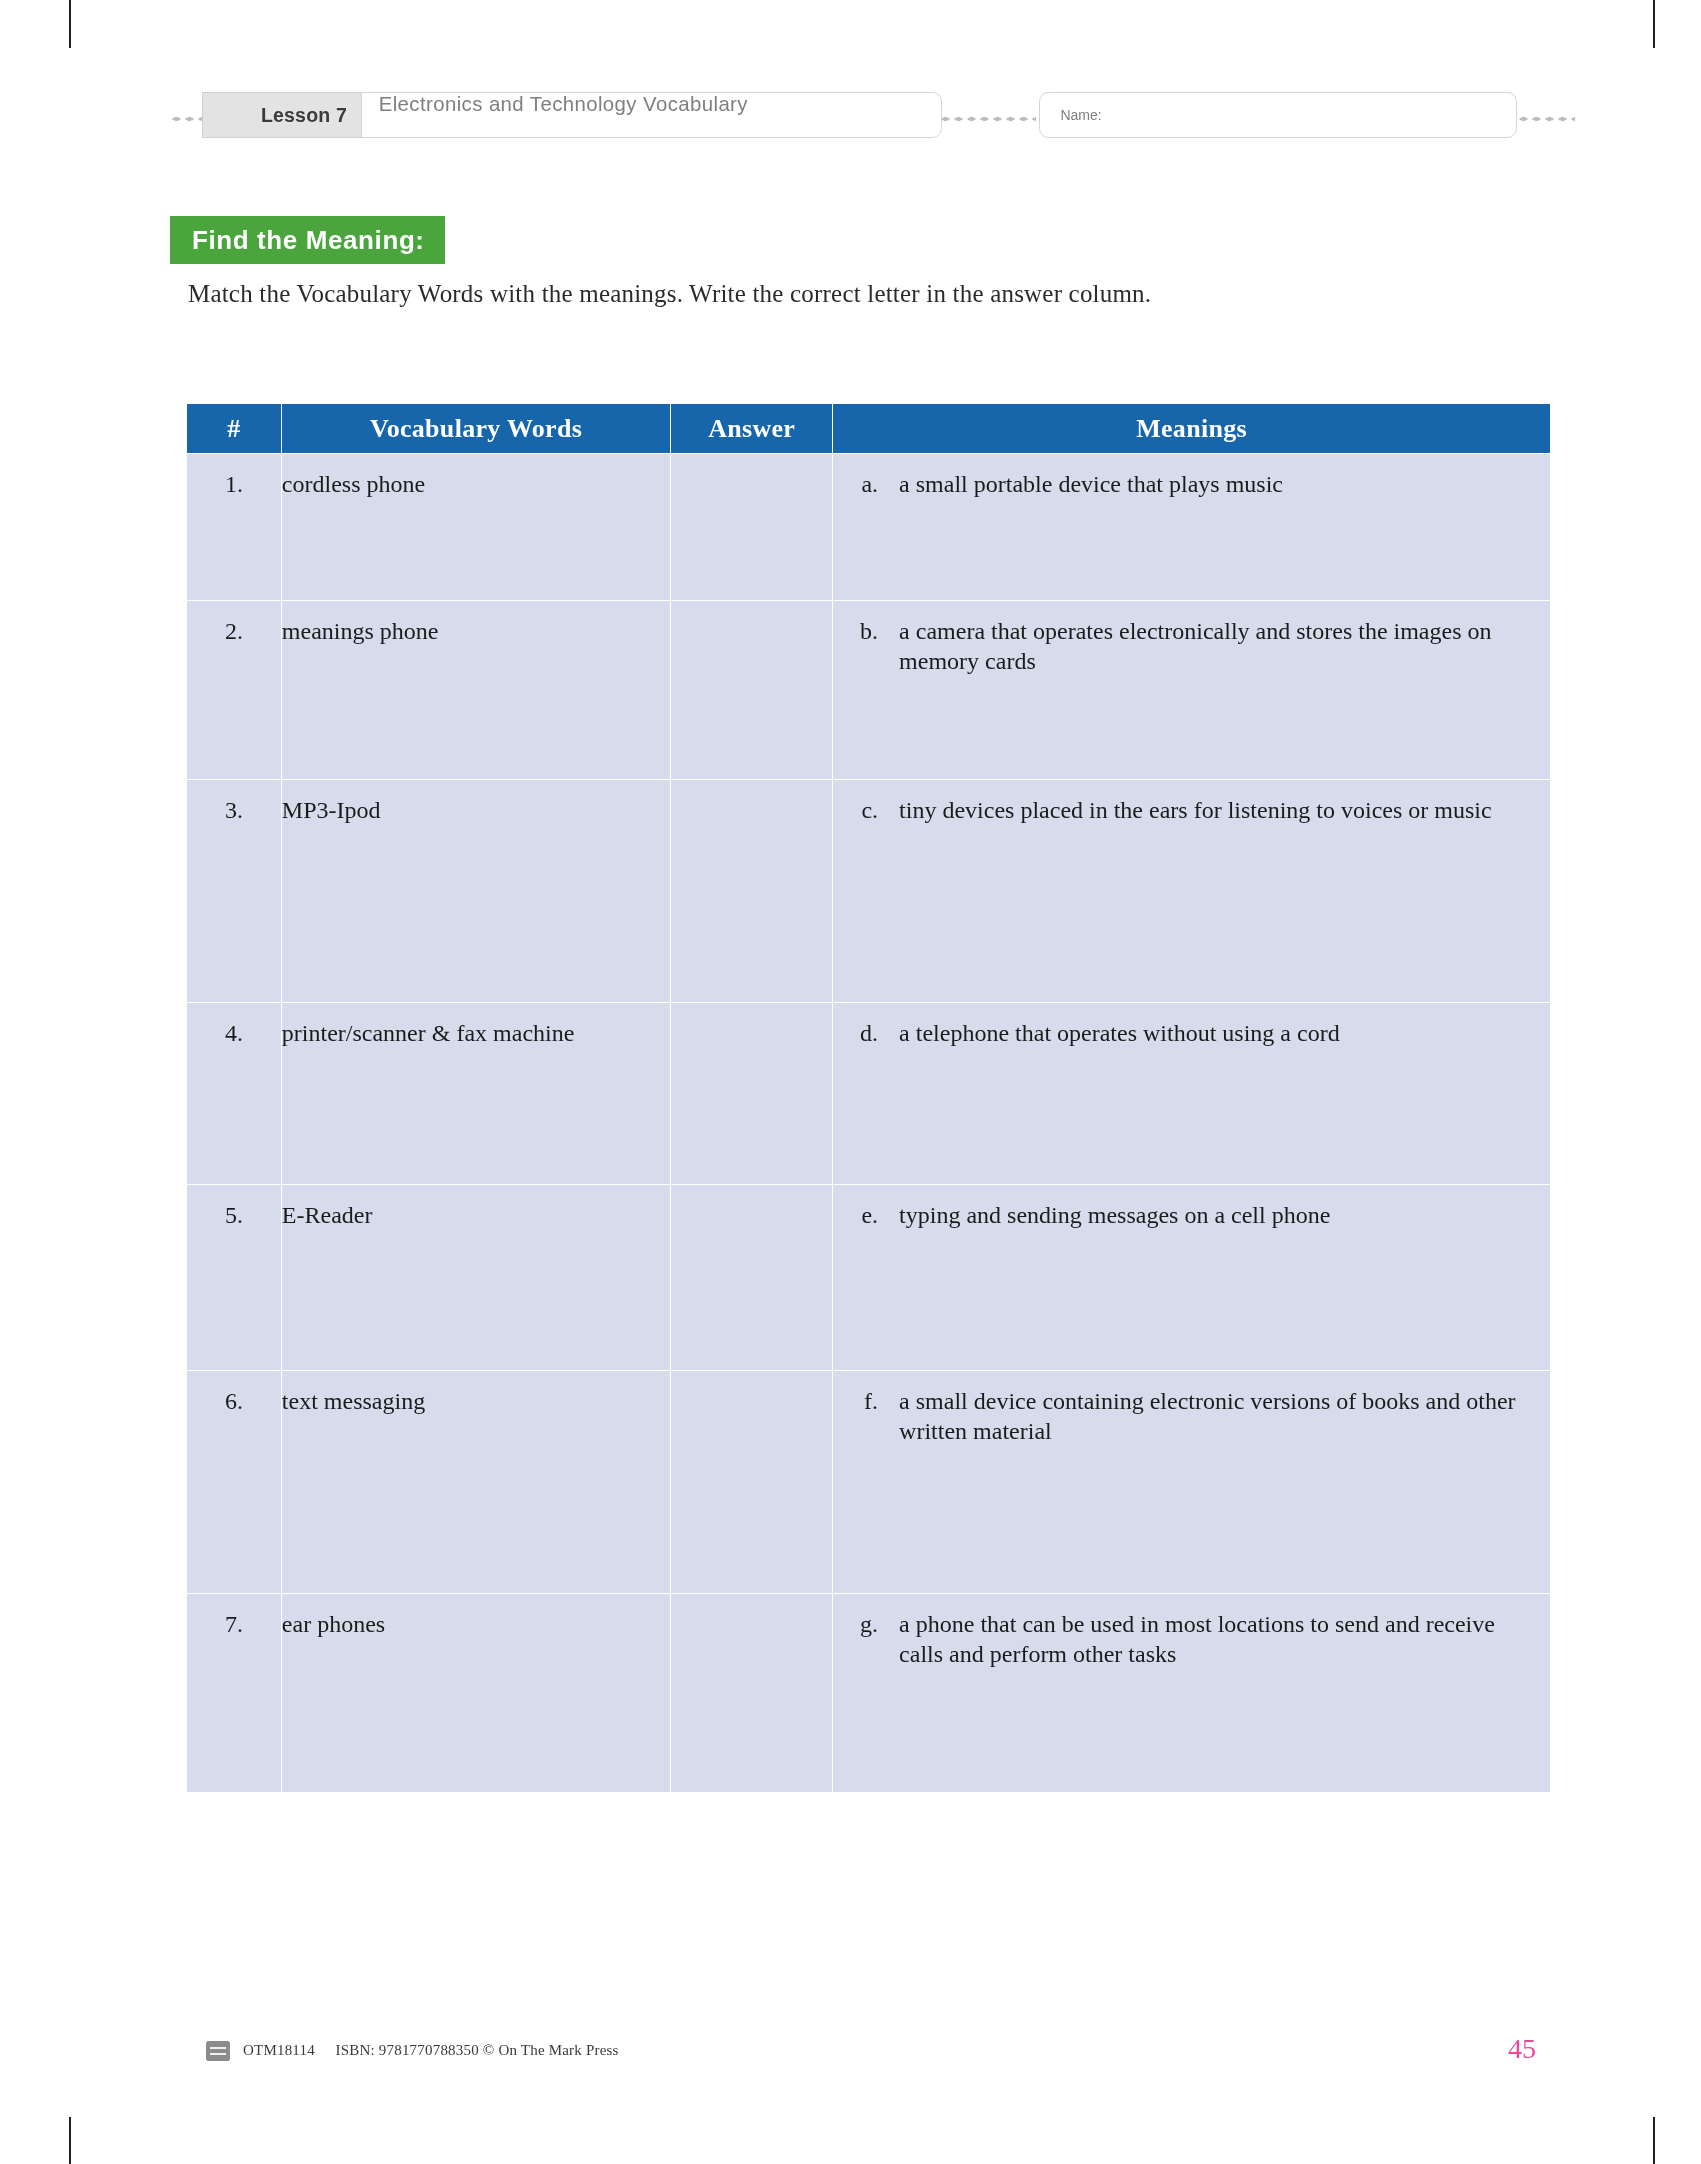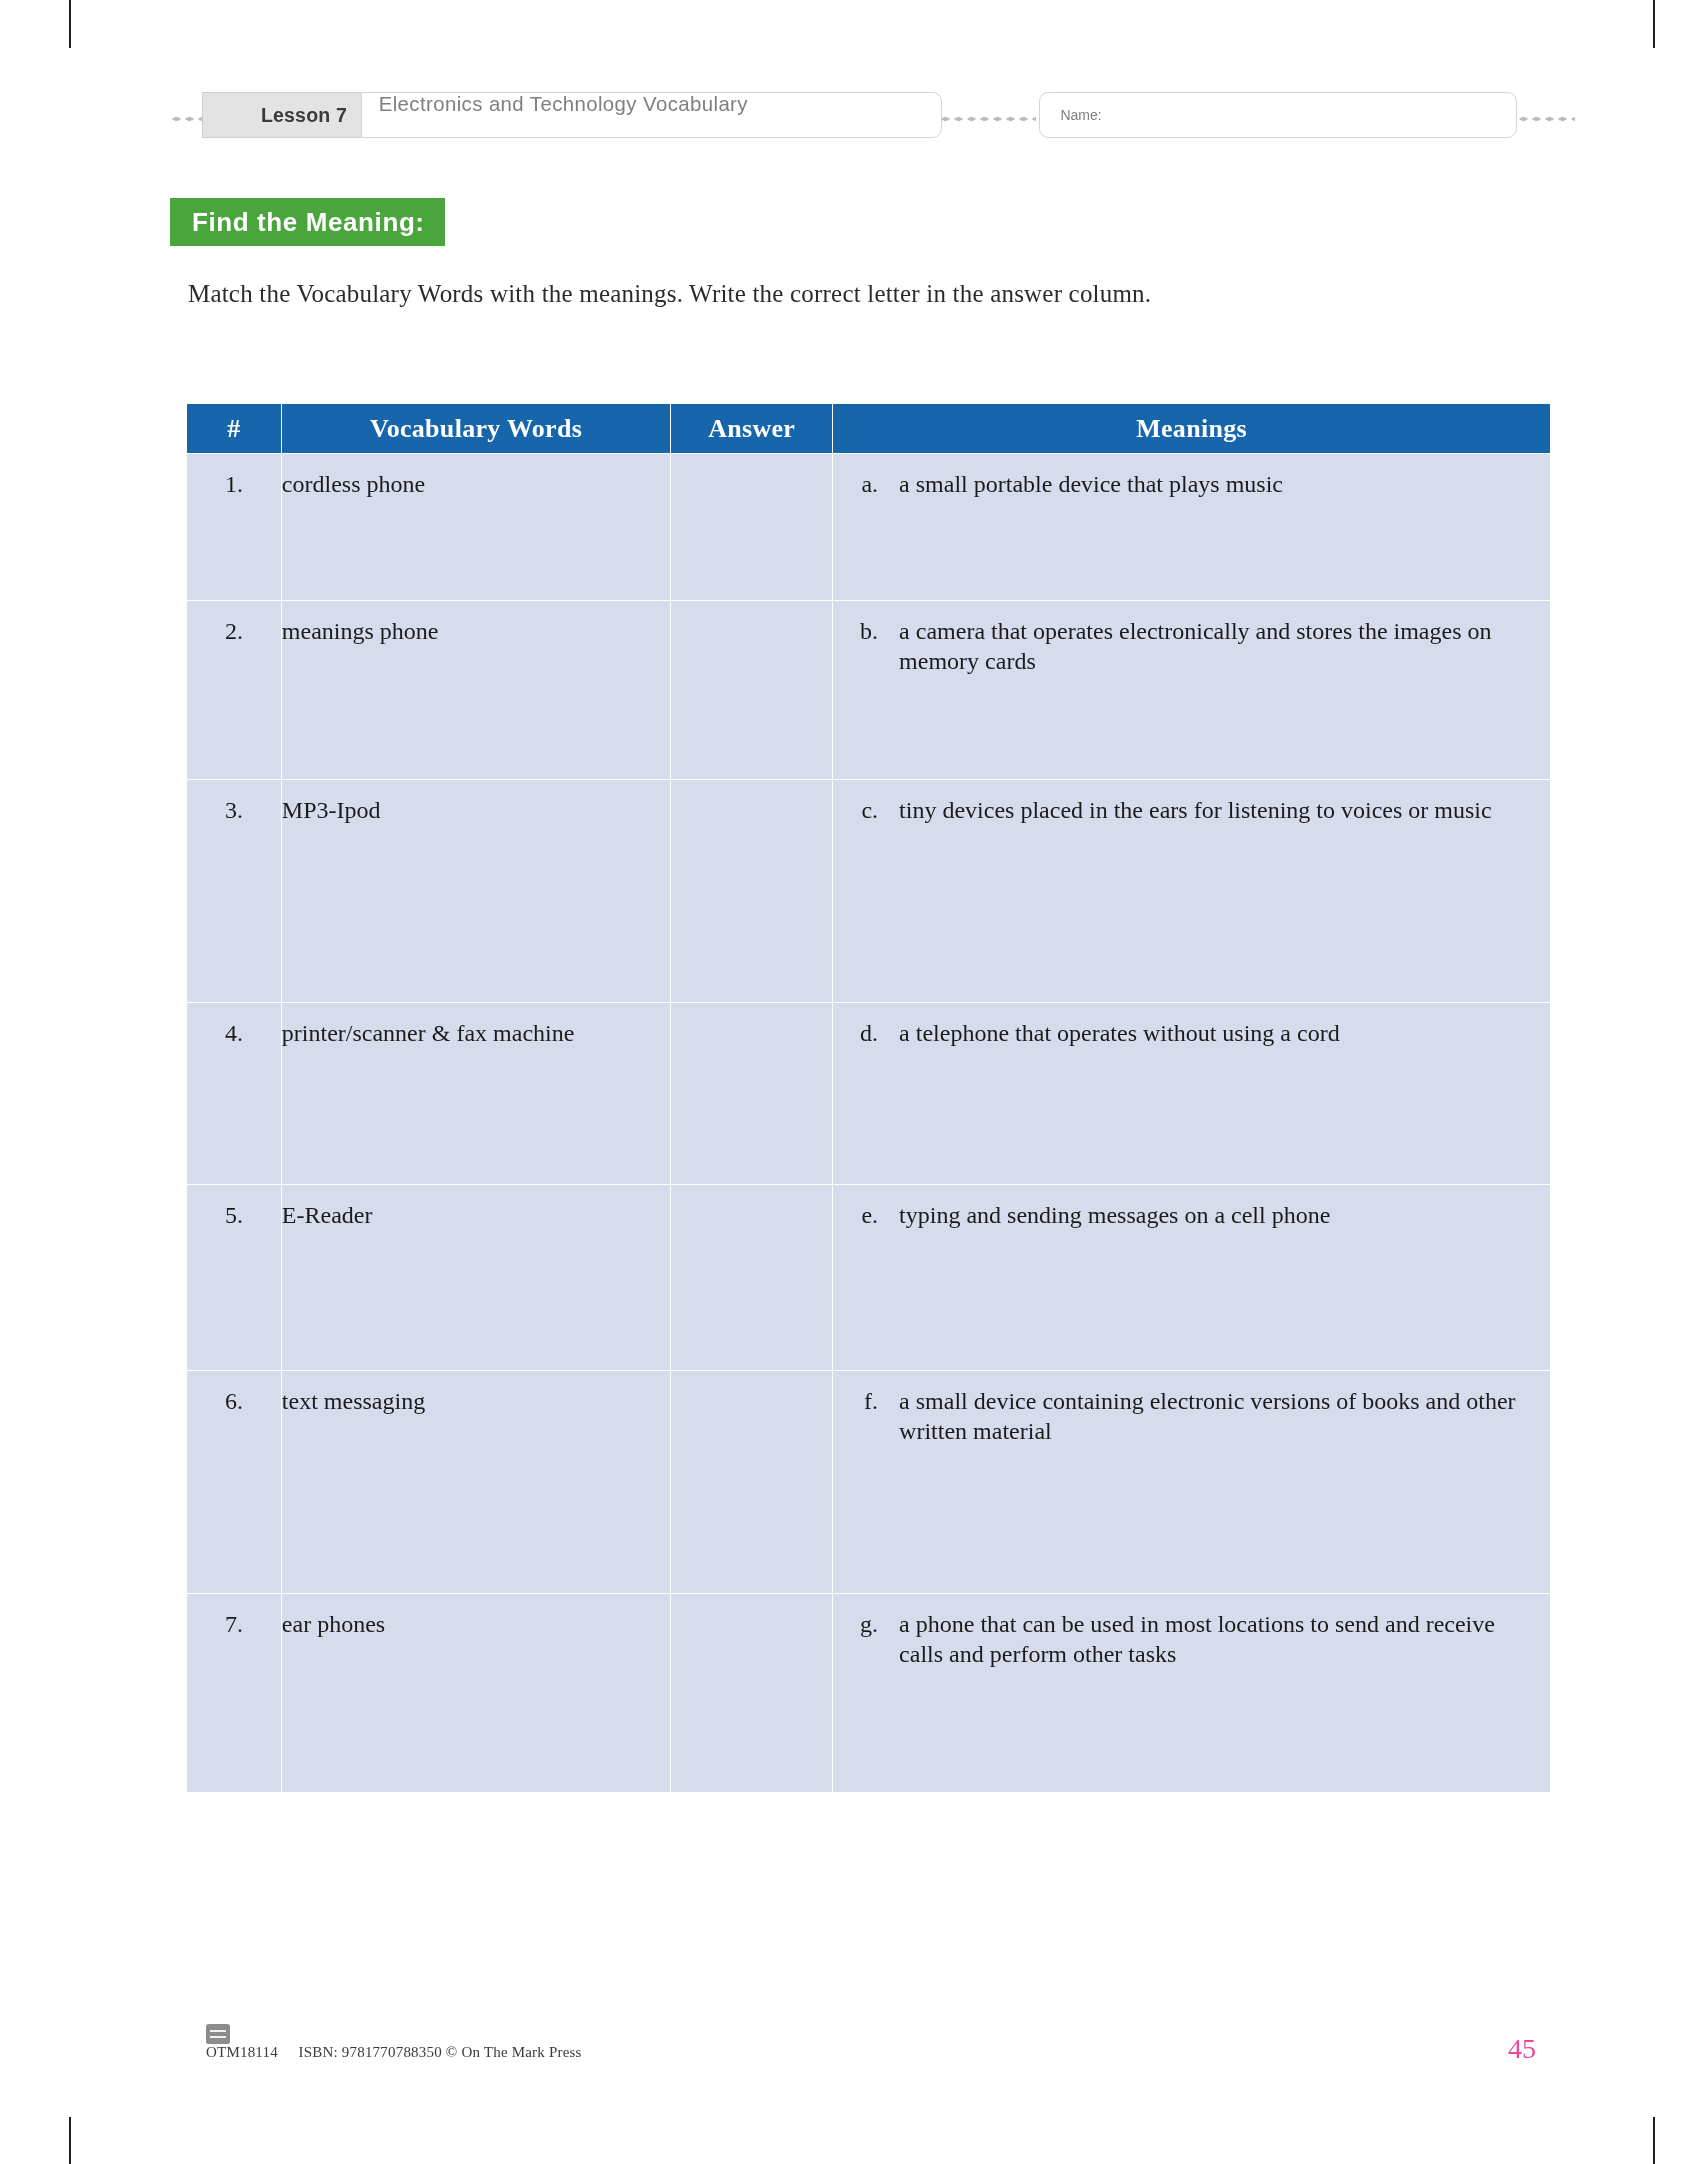--- a/index.html
+++ b/index.html
@@ -90,21 +90,21 @@
     display: flex; align-items: center;
     padding-left: 20.4px;
     font-family: "Liberation Sans", sans-serif;
     font-size: 14px;
     color: #7d7f81;
   }
 
   
   .banner {
     position: absolute;
-    left: 170px; top: 198px;
+    left: 170px; top: 216px;
     height: 48px;
     background: #4aa53c;
     display: flex; align-items: center;
     padding: 0 20.4px 0 22px;
     color: #ffffff;
     font-family: "Liberation Sans", sans-serif;
     font-weight: bold;
     font-size: 26px;
     letter-spacing: 0.6px;
   }
@@ -173,26 +173,25 @@
     flex: 0 0 58px;
     text-align: right;
     padding-right: 13px;
   }
   .mean-text { flex: 1 1 auto; margin-left: 8px; }
 
   
   .footer {
     position: absolute;
     left: 206px; bottom: 104px;
-    display: flex; align-items: flex-start;
+    display: flex; align-items: center;
     font-family: "Liberation Serif", serif;
     font-size: 15px;
     color: #3a3a3a;
     letter-spacing: 0.2px;
-    flex-direction: column;
   }
   .footer-icon {
     width: 24px; height: 20.4px;
     background: #8c8c8c;
     border-radius: 2.8px;
     margin-right: 13px;
     position: relative;
   }
   .footer-icon:before, .footer-icon:after {
     content: "";

